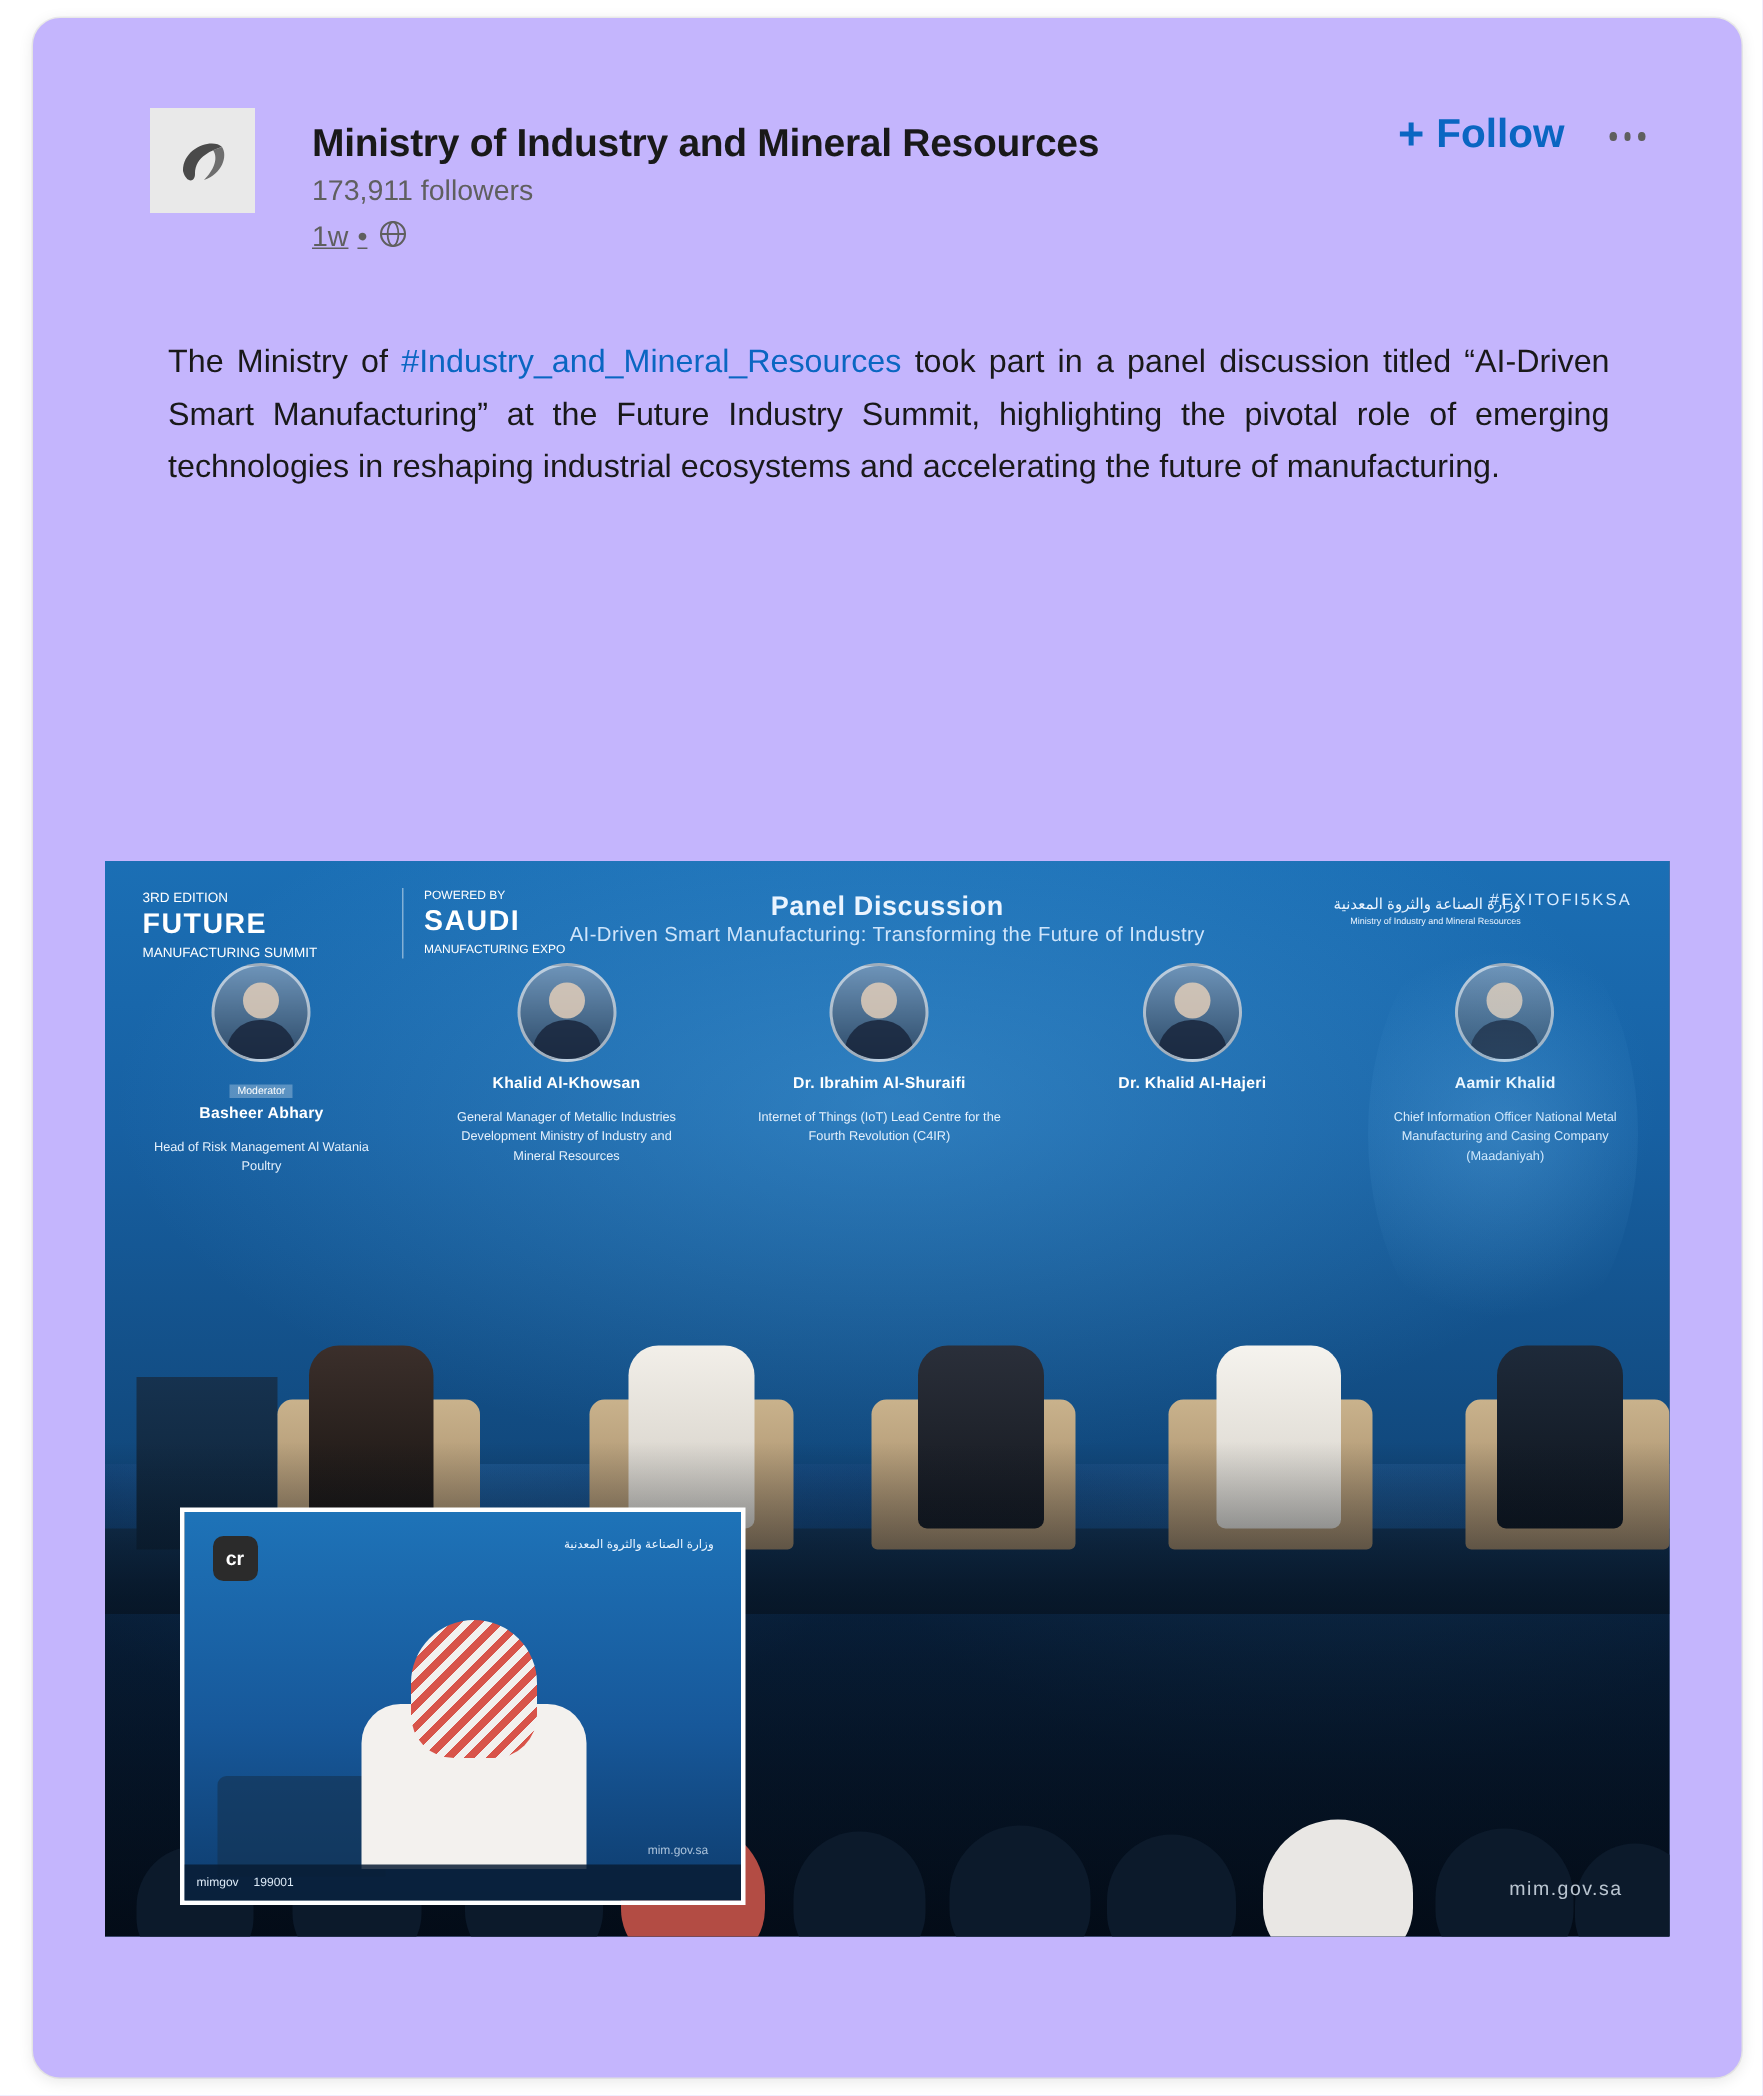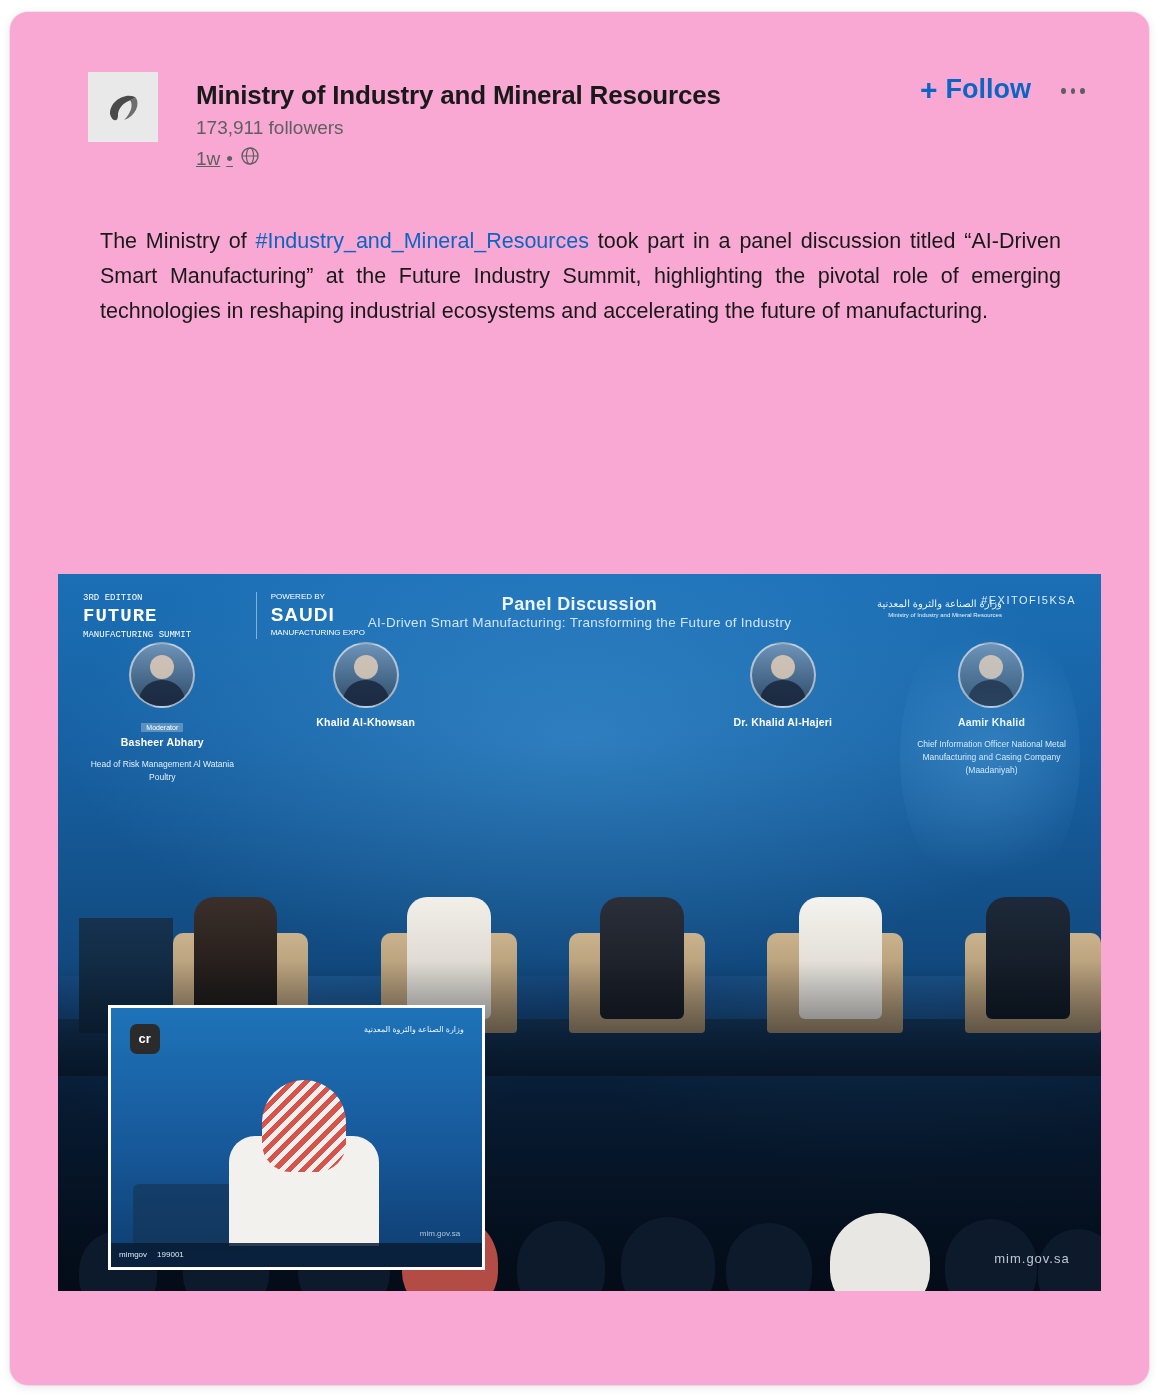--- a/index.html
+++ b/index.html
@@ -8,25 +8,25 @@
     background: #ffffff;
   }
   body {
     width: 1175px;
     height: 1397px;
     font-family: "Liberation Sans", sans-serif;
     -webkit-font-smoothing: antialiased;
   }
   .card {
     position: absolute;
-    left: 10px;
+    left: 22px;
     top: 12px;
     width: 1139px;
     height: 1373px;
-    background: #f9a8d4;
+    background: #c4b5fd;
     border-radius: 18px;
     box-shadow: 0 0 0 1px rgba(0,0,0,0.06), 0 2px 10px rgba(0,0,0,0.10);
     overflow: hidden;
   }
 
   
   .post-header {
     position: absolute;
     left: 0; top: 0;
     width: 100%;
@@ -187,21 +187,21 @@
     position: absolute;
     top: 10.2%;
     left: 0; width: 100%;
     text-align: center;
     color: #cfe5fb;
     font-size: 13.5px;
     letter-spacing: 0.3px;
   }
   .brand-future {
     position: absolute; left: 2.4%; top: 4.4%;
-    color: #ffffff; font-size: 9px; line-height: 1.35; font-family: Liberation Mono, monospace;
+    color: #ffffff; font-size: 9px; line-height: 1.35;
   }
   .brand-future b { font-size: 19px; letter-spacing: 1px; display:block; }
   .brand-saudi {
     position: absolute; left: 15.5%; top: 4.4%;
     color: #ffffff; font-size: 8px; line-height: 1.35;
     padding-left: 14px;
     border-left: 1px solid rgba(255,255,255,0.45);
     margin-left: 36px;
   }
   .brand-saudi b { font-size: 19px; letter-spacing: 1px; display:block; }
@@ -432,20 +432,28 @@
       <div class="panelist" style="left:1.5%">
         <div class="p-photo"></div>
         <div class="p-tag">Moderator</div>
         <div class="p-name">Basheer Abhary</div>
         <div class="p-role">Head of Risk Management
 Al Watania Poultry</div>
       </div>
       <div class="panelist" style="left:21%">
         <div class="p-photo"></div>
         <div class="p-name">Khalid Al-Khowsan</div>
+        <div class="p-role">General Manager of Metallic Industries Development
+Ministry of Industry and Mineral Resources</div>
+      </div>
+      <div class="panelist" style="left:41%">
+        <div class="p-photo"></div>
+        <div class="p-name">Dr. Ibrahim Al-Shuraifi</div>
+        <div class="p-role">Internet of Things (IoT) Lead
+Centre for the Fourth Revolution (C4IR)</div>
       </div>
       <div class="panelist" style="left:61%">
         <div class="p-photo"></div>
         <div class="p-name">Dr. Khalid Al-Hajeri</div>
       </div>
       <div class="panelist" style="left:81%">
         <div class="p-photo"></div>
         <div class="p-name">Aamir Khalid</div>
         <div class="p-role">Chief Information Officer
 National Metal Manufacturing and Casing Company (Maadaniyah)</div>

